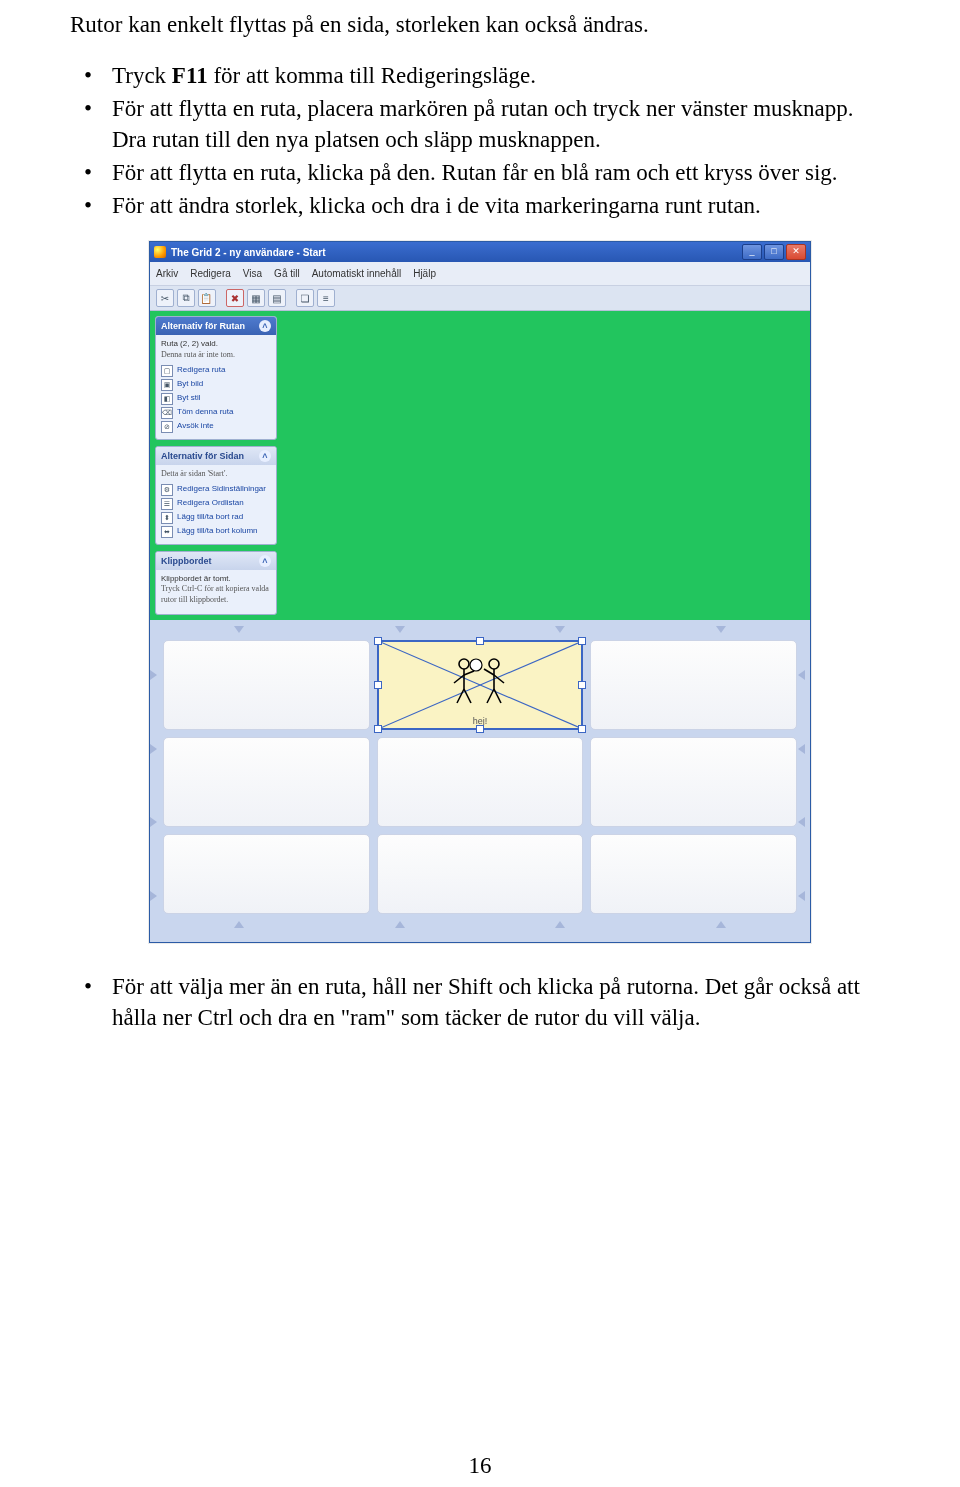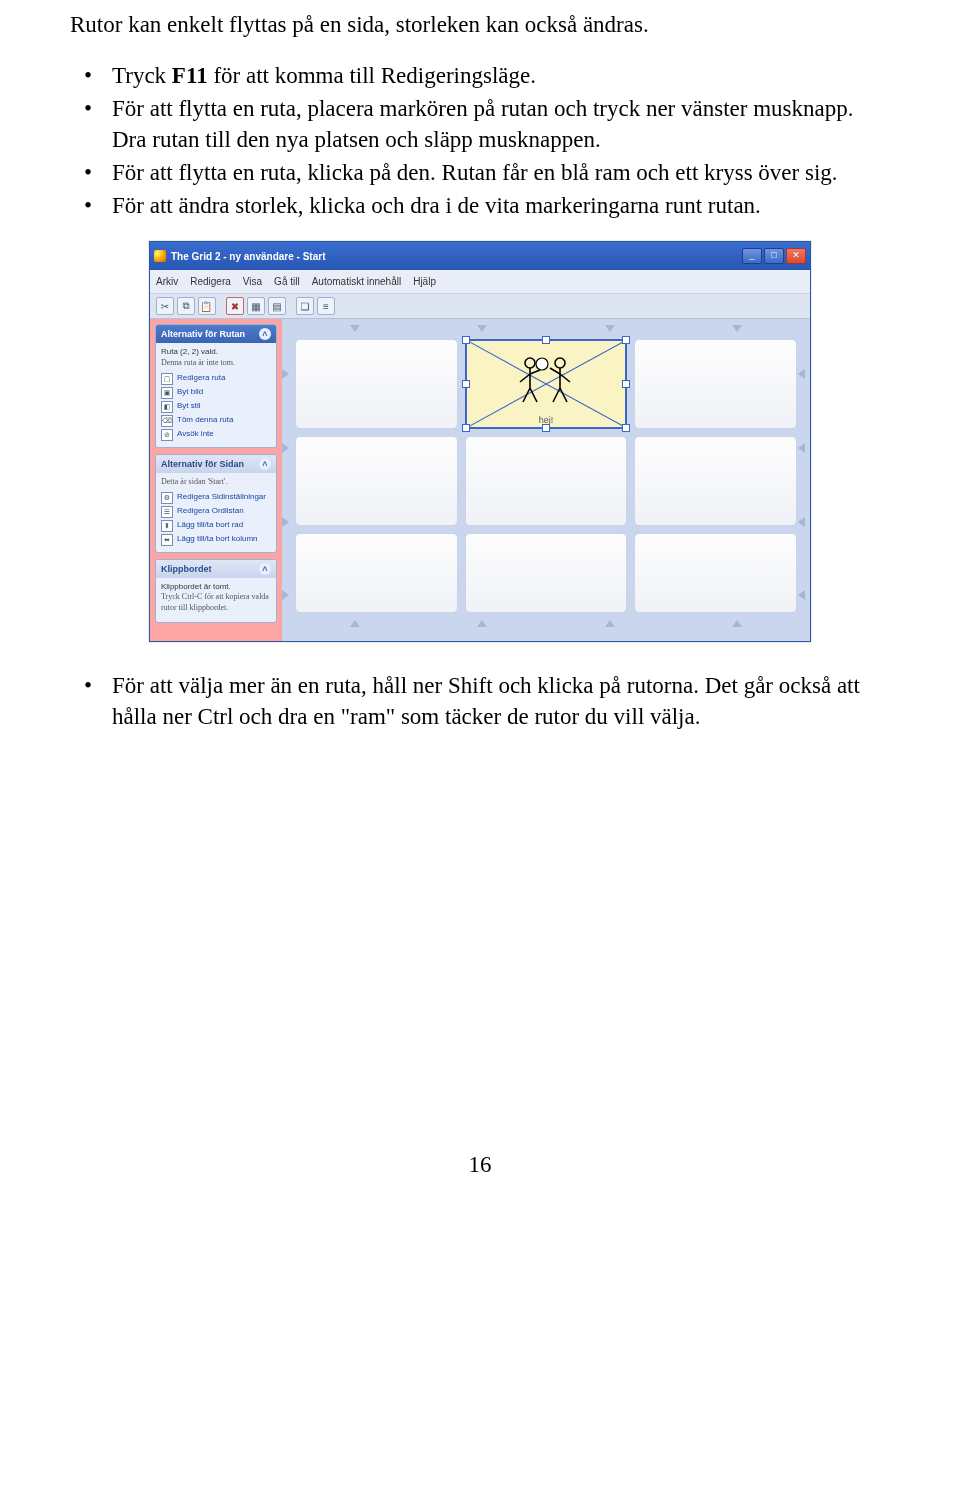--- a/index.html
+++ b/index.html
@@ -56,21 +56,21 @@
     border: 1px solid #2b5ba6;
     background: #a8b8dc;
     font-family: Tahoma, Arial, sans-serif;
     font-size: 10px;
     text-align: left;
     box-shadow: 0 0 0 1px rgba(0,0,0,0.08);
   }
   .titlebar {
     display: flex;
     align-items: center;
-    height: 28px;
+    height: 20px;
     background: linear-gradient(#3a6dd0, #2857b3);
     color: #fff;
     padding: 0 4px;
   }
   .titlebar .icon {
     width: 12px; height: 12px;
     background: radial-gradient(circle at 30% 30%, #ff6, #f90 60%, #c60);
     border-radius: 2px;
     margin-right: 5px;
   }
@@ -110,21 +110,22 @@
     border: 1px solid #9fb0d0;
     border-radius: 2px;
     display: flex; align-items: center; justify-content: center;
     font-size: 10px; color: #456;
   }
   .tbtn.red { border-color: #c66; color: #a33; }
   .tbtn.sep { background: transparent; border: none; width: 4px; }
 
   .client {
     display: flex;
-    background: #fca5a5;
+    background: #22c55e;
+    flex-direction: column;
   }
   .sidebar {
     width: 132px;
     padding: 5px;
     box-sizing: border-box;
     display: flex;
     flex-direction: column;
     gap: 6px;
   }
   .panel {

